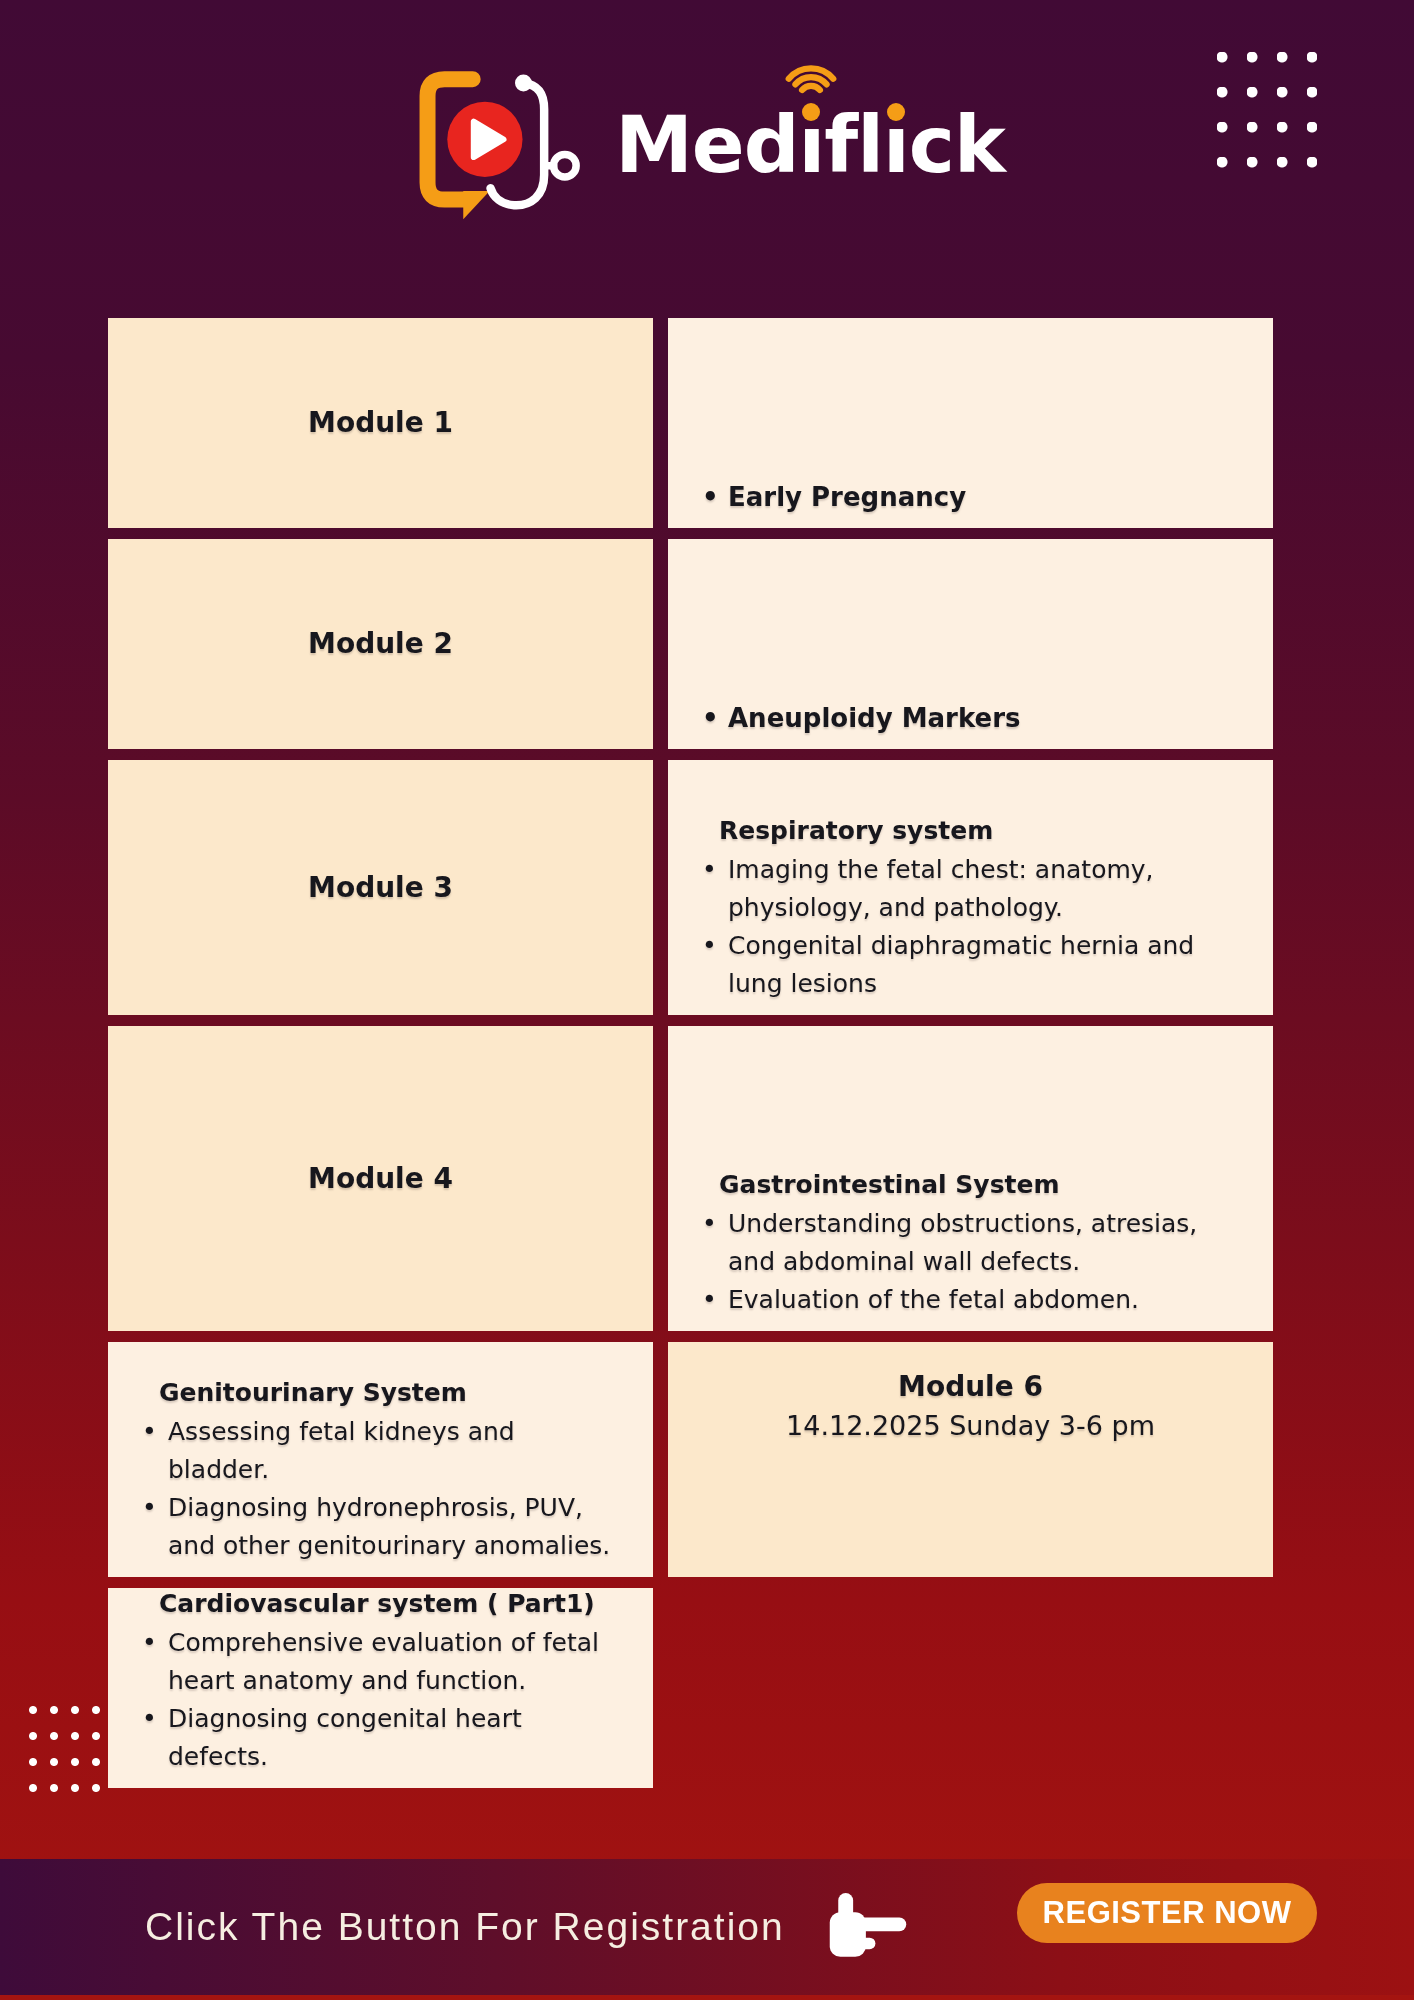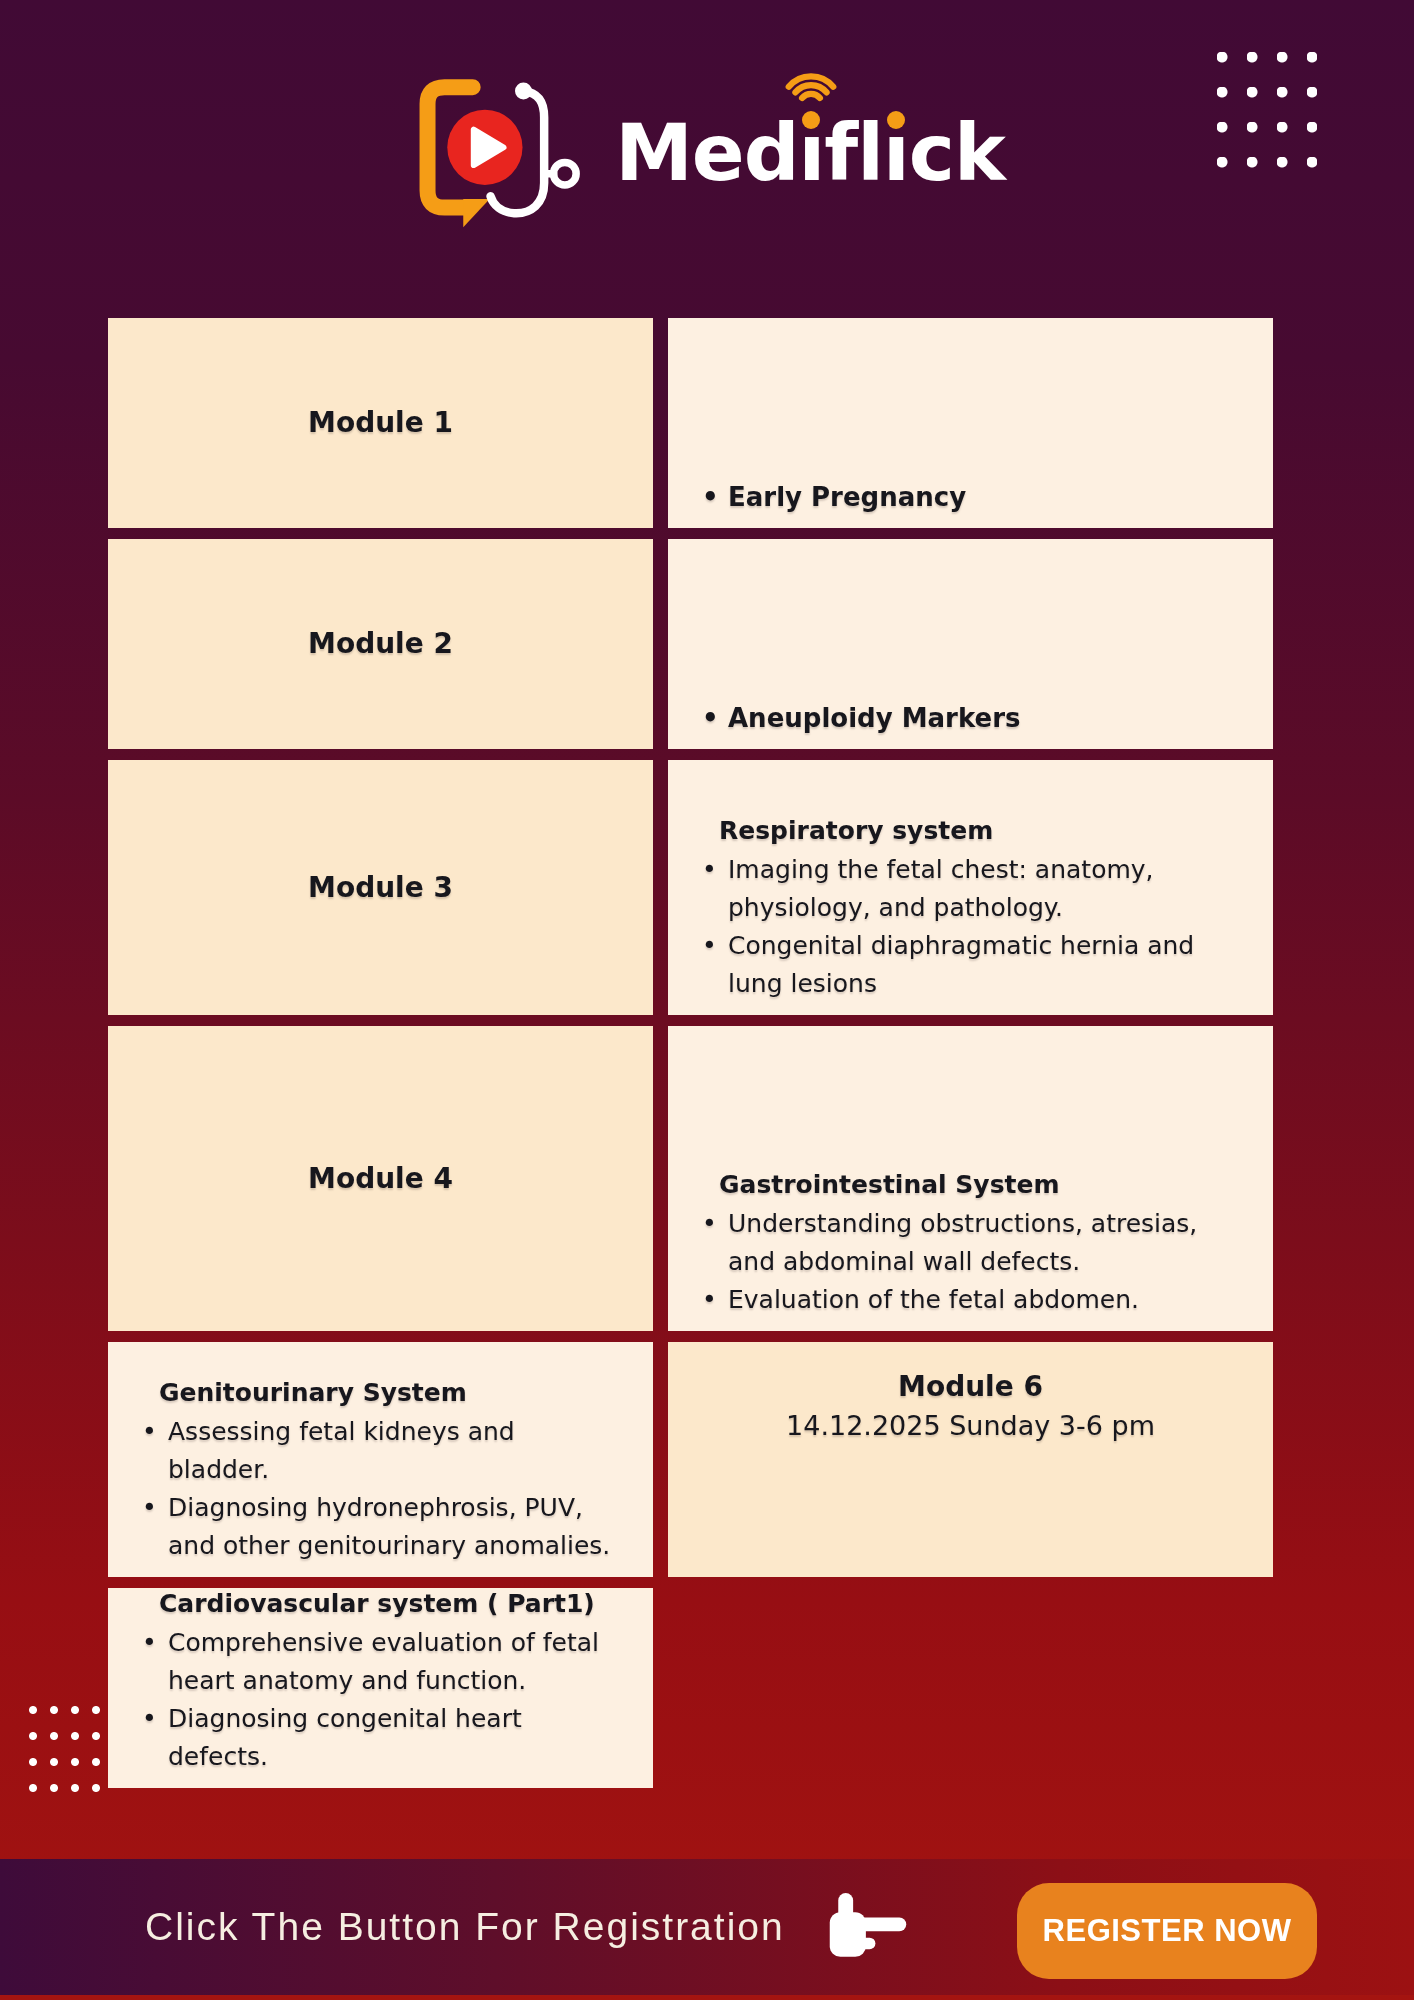--- a/index.html
+++ b/index.html
@@ -2,21 +2,21 @@
 <html style="--bg-top: #410a35; --bg-bottom: #a41410; --cell-left-bg: #fce8cb; --cell-right-bg: #fdf0e1; --text-dark: #17171d; --brand-orange: #f59d16; --brand-red: #e8251f; --brand-white: #ffffff; --button-orange: #e8821e; --bar-left: #3e0b3a; --bar-right: #9c1112; --cta-text-color: #f6eee1; --dots-white: #ffffff;"><head>
 <meta charset="utf-8">
 <style>
   html,body{margin:0;padding:0;background:#222;}
   .page{
     position:relative;width:1414px;height:2000px;overflow:hidden;
     font-family:"DejaVu Sans",sans-serif;
     background:linear-gradient(180deg,var(--bg-top) 0%,#470a31 18%,#5c0b27 40%,#7c0d1b 62%,#970e13 80%,var(--bg-bottom) 100%);
   }
   
-  .header{position:absolute;top:68px;left:0;width:100%;height:170px;
+  .header{position:absolute;top:60px;left:0;width:100%;height:170px;
     display:flex;justify-content:center;align-items:center;gap:16px;}
   .logo{display:flex;align-items:center;gap:10px;}
   .logo-icon{width:196px;height:158px;flex:0 0 auto;}
   .logo-text{color:var(--brand-white);font-size:78px;font-weight:700;letter-spacing:-1px;line-height:1;white-space:nowrap;}
   .iwrap{position:relative;display:inline-block;}
   .idot{position:absolute;top:-3px;left:50%;transform:translateX(-50%);
     width:18px;height:18px;border-radius:50%;background:var(--brand-orange);}
   .wifi{position:absolute;top:-48px;left:50%;transform:translateX(-50%);width:58px;height:42px;}
   
   .dots{position:absolute;}
@@ -48,21 +48,21 @@
   .blist li{position:relative;padding-left:40px;margin:0;}
   .blist li::before{content:"•";position:absolute;left:14px;top:0;}
   .blist.bold-items{font-weight:700;font-size:26px;}
   
   .cta-bar{position:absolute;left:0;top:1859px;width:1414px;height:136px;
     display:flex;align-items:center;
     background:linear-gradient(90deg,var(--bar-left) 0%,#5e0e2a 35%,#8c0f16 75%,var(--bar-right) 100%);}
   .cta-text{margin-left:145px;font-family:"Liberation Sans",sans-serif;
     font-size:39px;font-weight:400;letter-spacing:2px;color:var(--cta-text-color);white-space:nowrap;}
   .hand{margin-left:42px;width:82px;height:68px;flex:0 0 auto;}
-  .register-btn{position:absolute;right:97px;top:24px;width:300px;height:96px;
+  .register-btn{position:absolute;right:97px;top:24px;width:300px;height:60px;
     border:none;border-radius:32px;background:var(--button-orange);
     color:var(--brand-white);font-family:"Liberation Sans",sans-serif;
     font-size:31px;font-weight:700;letter-spacing:.5px;cursor:pointer;}
 </style>
 </head>
 <body>
 
 <div class="page">
 
   <div class="header">

